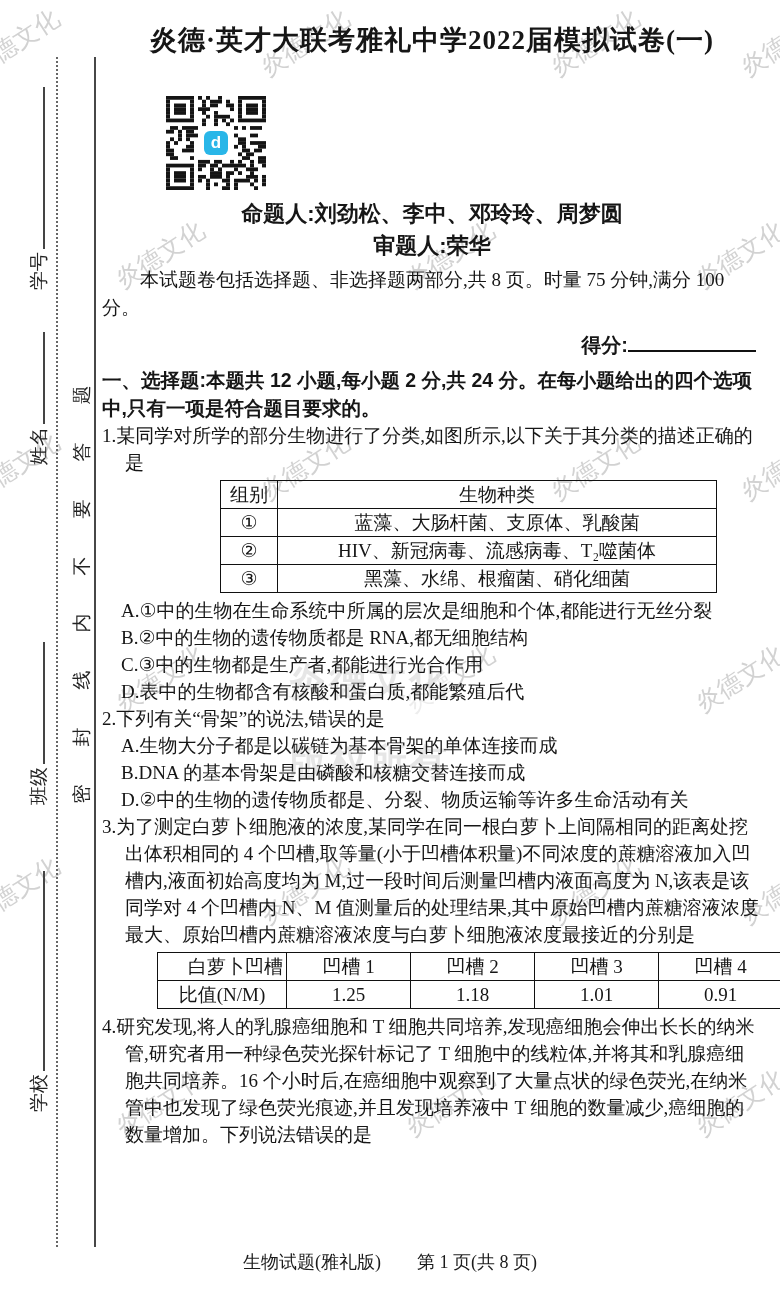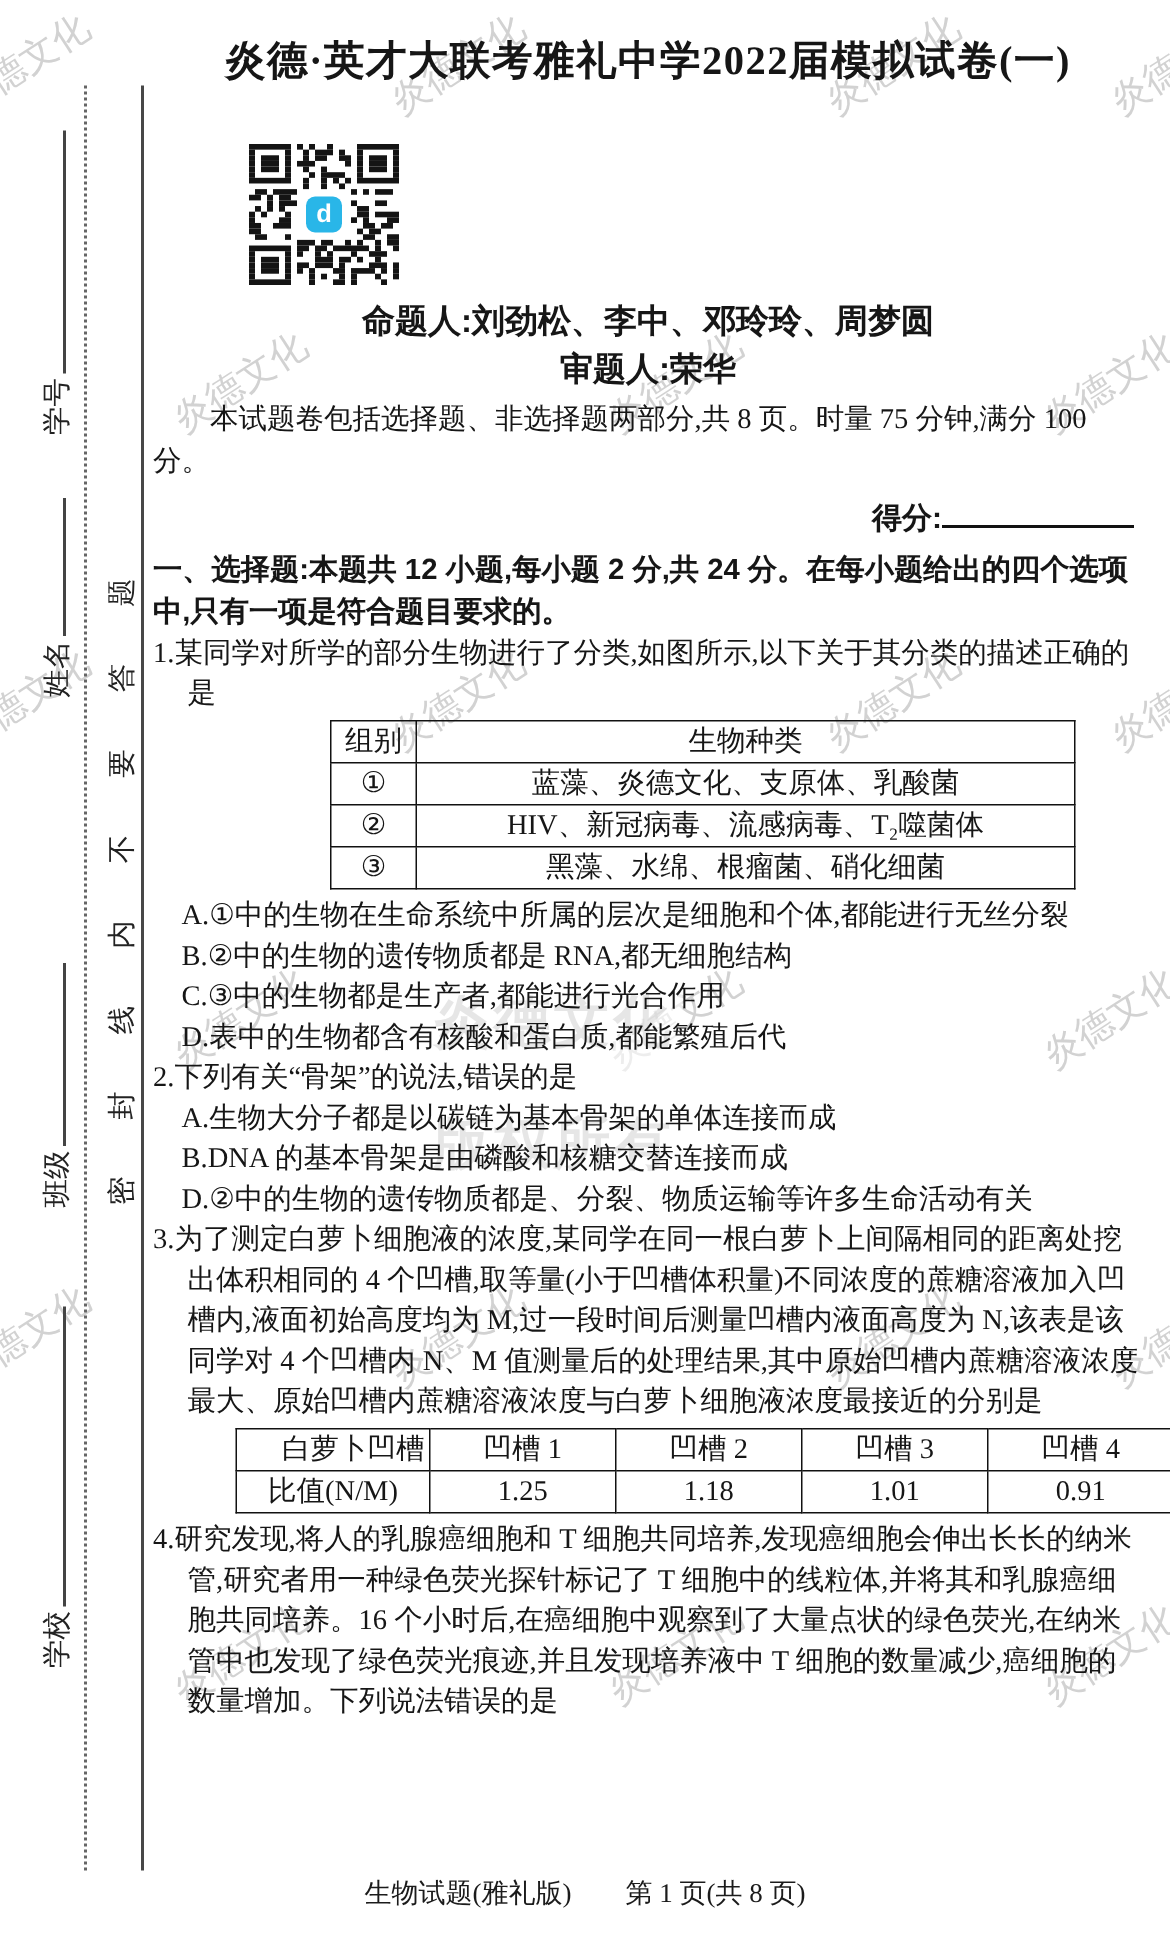--- a/index.html
+++ b/index.html
@@ -424,21 +424,21 @@
   <div class="question">
     <div class="q-stem"><span>1.</span><span>某同学对所学的部分生物进行了分类,如图所示,以下关于其分类的描述正确的是</span></div>
     <table class="t1">
       <tbody>
           <tr>
         <td class="c0">组别</td>
         <td class="c1">生物种类</td>
       </tr>
       <tr>
         <td>①</td>
-        <td>蓝藻、炎德文化、支原体、乳酸菌</td>
+        <td>蓝藻、大肠杆菌、支原体、乳酸菌</td>
       </tr>
       <tr>
         <td>②</td>
         <td>HIV、新冠病毒、流感病毒、T₂噬菌体</td>
       </tr>
       <tr>
         <td>③</td>
         <td>黑藻、水绵、根瘤菌、硝化细菌</td>
       </tr>
     </tbody>

